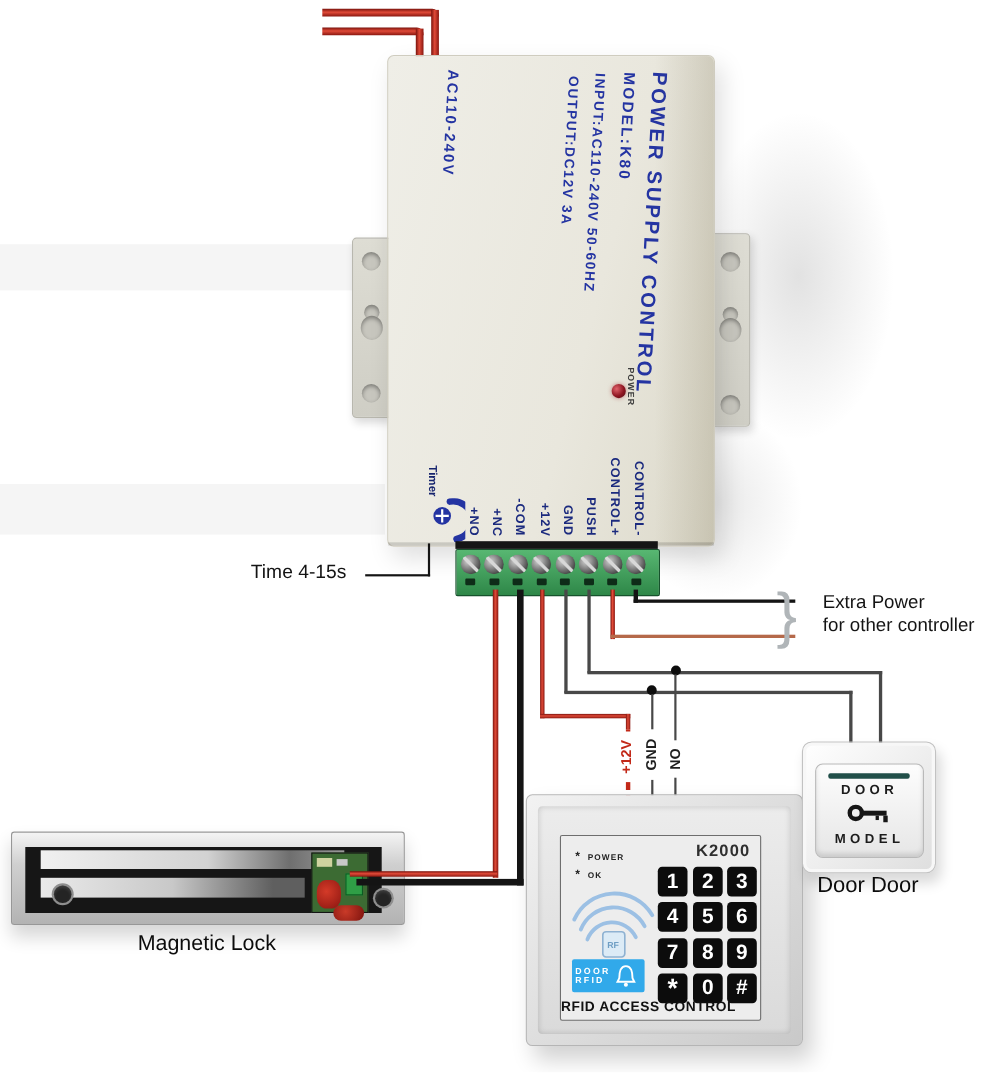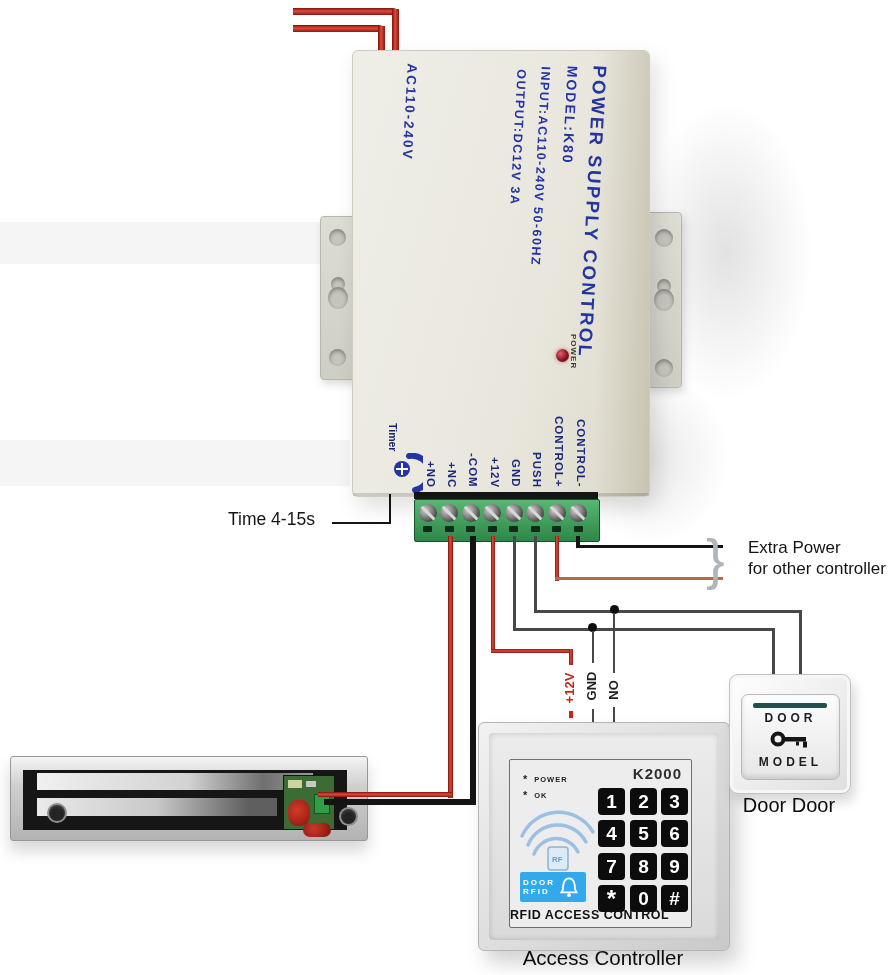--- a/index.html
+++ b/index.html
@@ -198,20 +198,21 @@
     <div style="position:absolute;left:272px;top:18px;width:50px;height:53px;background:#3c6b33;border:1px solid #141414;">
       <div style="position:absolute;left:4px;top:4px;width:14px;height:8px;background:#cfd3a0;"></div>
       <div style="position:absolute;left:22px;top:5px;width:10px;height:6px;background:#c8c8c8;"></div>
       <div style="position:absolute;left:30px;top:18px;width:14px;height:18px;background:#2f9e46;border:1px solid #0c5a22;"></div>
       <div style="position:absolute;left:4px;top:24px;width:22px;height:26px;border-radius:40%;background:radial-gradient(circle at 40% 40%,#d43a28,#8a1510);"></div>
     </div>
     <div style="position:absolute;left:292px;top:66px;width:28px;height:14px;border-radius:8px;background:radial-gradient(circle at 40% 40%,#c93a28,#7e130e);"></div>
     <div class="hole" style="left:38px;top:48px;width:16px;height:16px;background:#242424;box-shadow:inset 0 2px 3px rgba(255,255,255,0.12),0 0 0 2px #8e8e8e;"></div>
     <div class="hole" style="left:330px;top:52px;width:15px;height:15px;background:#242424;box-shadow:inset 0 2px 3px rgba(255,255,255,0.12),0 0 0 2px #8e8e8e;"></div>
   </div>
+  <div class="caption" style="left:10px;top:847px;width:356px;font-size:19.5px;">Magnetic Lock</div>
 
   <div id="acc">
     <div class="face"></div>
     <div class="panel">
       <div style="position:absolute;right:9px;top:5px;font-weight:bold;font-size:15px;letter-spacing:1px;color:#2f2f2f;text-align:right;">K2000</div>
       <div class="ledrow" style="left:13px;top:13px;">
         <span style="font-size:11px;">*</span>
         <span>POWER</span>
       </div>
       <div class="ledrow" style="left:13px;top:29px;">
@@ -243,21 +244,20 @@
       <div class="key" style="left:151px;top:60px;">6</div>
       <div class="key" style="left:88px;top:93px;">7</div>
       <div class="key" style="left:120px;top:93px;">8</div>
       <div class="key" style="left:151px;top:93px;">9</div>
       <div class="key" style="left:88px;top:125px;font-size:24px;">*</div>
       <div class="key" style="left:120px;top:125px;">0</div>
       <div class="key" style="left:151px;top:125px;">#</div>
       <div style="position:absolute;left:0;top:148px;width:181px;text-align:left;font-weight:bold;font-size:12.5px;color:#111;letter-spacing:0.5px;">RFID ACCESS CONTROL</div>
     </div>
   </div>
-  <div class="caption" style="left:468px;top:946px;width:270px;font-size:20.5px;">Access Controller</div>
 
   <div id="doorlock">
     <div class="btn">
       <div style="position:absolute;left:11px;top:8px;width:74px;height:5px;background:#214f49;border-radius:2px;"></div>
       <div class="dltxt" style="top:16px;">DOOR</div>
       <svg style="position:absolute;left:28px;top:33px;" width="40" height="22" viewBox="0 0 40 22">
         <circle cx="8" cy="11" r="5.5" fill="none" stroke="#161616" stroke-width="4"></circle>
         <rect x="13" y="9" width="23" height="4.5" fill="#161616"></rect>
         <rect x="26" y="13.5" width="3" height="4" fill="#161616"></rect>
         <rect x="33" y="13.5" width="4" height="6" fill="#161616"></rect>

